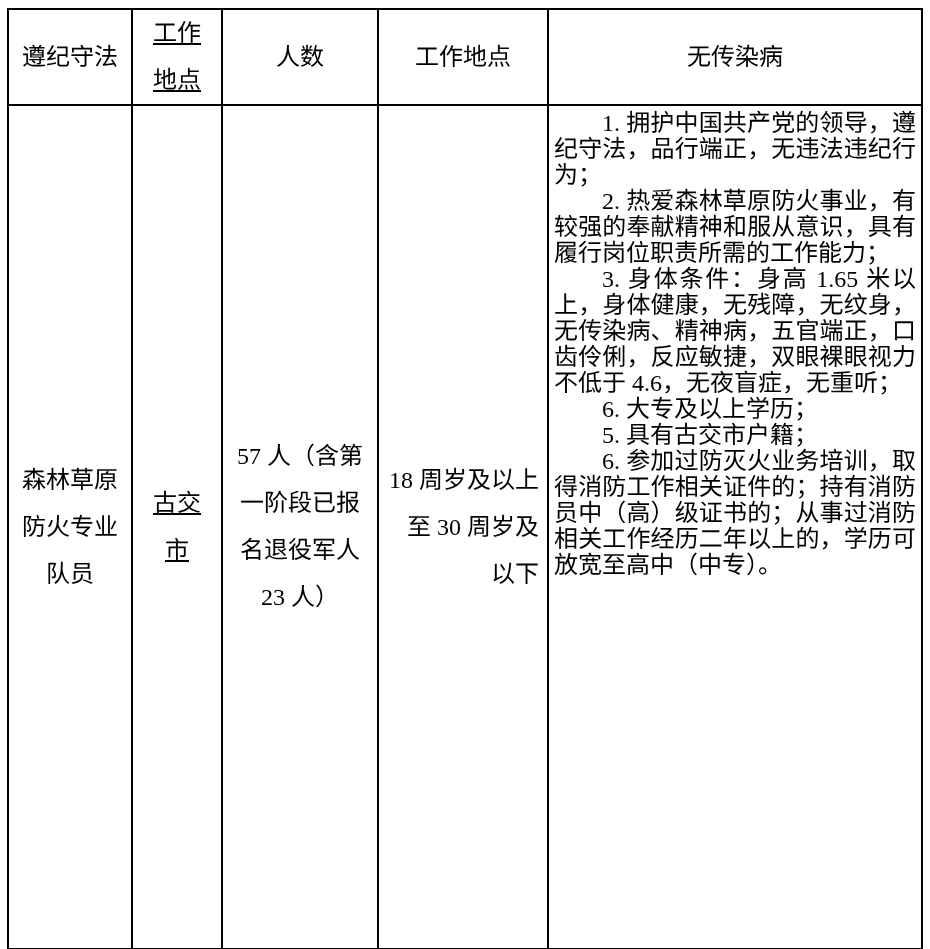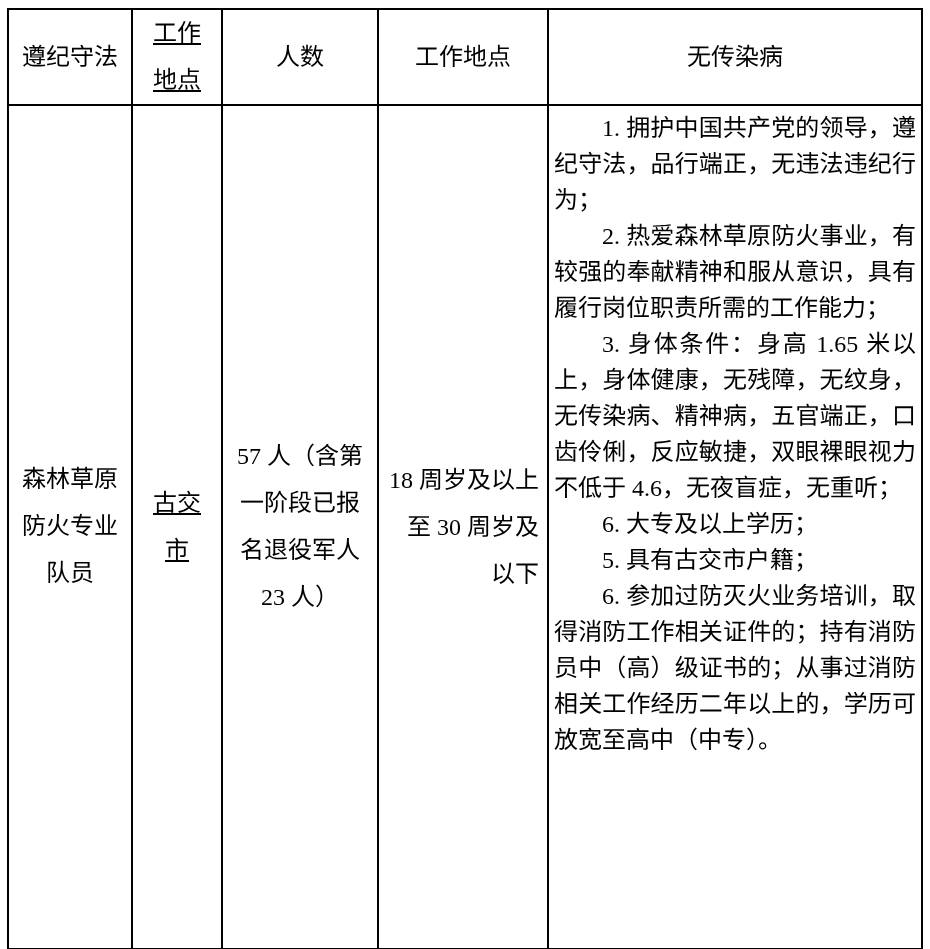--- a/index.html
+++ b/index.html
@@ -23,33 +23,33 @@
     border: 2px solid #000000;
     font-weight: normal;
     vertical-align: middle;
     text-align: center;
     line-height: 47px;
     background: #ffffff;
   }
   .doc-table thead th { height: 89px; }
   .doc-table tbody td { height: 844px; }
   
-  .w-pos   { width: 104px; margin: 0 auto; font-family: Liberation Mono, monospace; }
+  .w-pos   { width: 104px; margin: 0 auto; }
   .w-loc   { width: 56px;  margin: 0 auto; text-decoration: underline; }
   .w-count { width: 138px; margin: 0 auto; font-family: Liberation Serif, serif; }
   .w-age   { width: 152px; margin: 0 auto; text-align: right; }
   td.other-cell {
     vertical-align: top;
     text-align: left;
     padding: 4px 5px;
   }
   td.other-cell p {
     text-indent: 2em;
     text-align: justify;
-    line-height: 36px;
+    line-height: 26px;
     margin: 0;
   }
 </style>
 </head>
 <body>
 
 <table class="doc-table">
   <colgroup>
     <col style="width:124px">
     <col style="width:90px">

